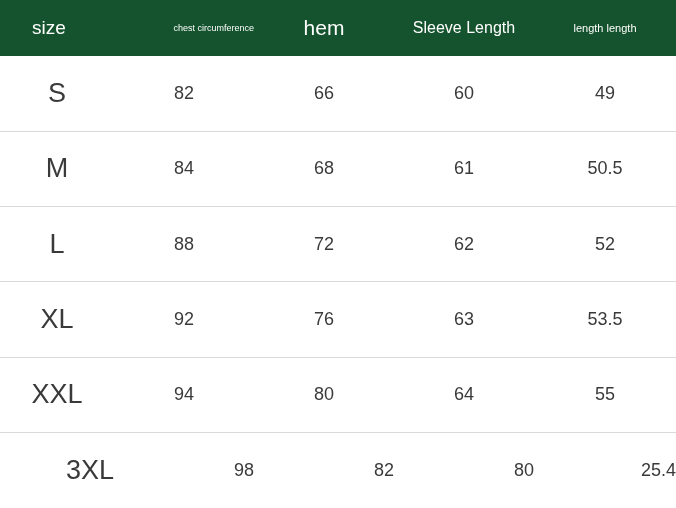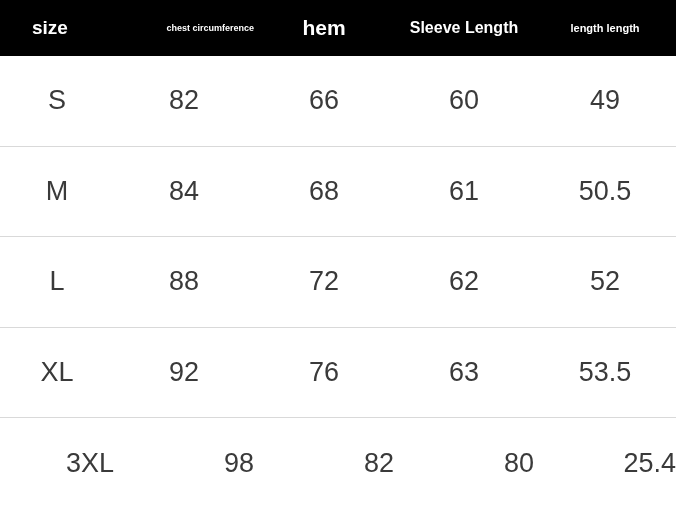--- a/index.html
+++ b/index.html
@@ -23,42 +23,42 @@
   .size-table col.c0 { width: 114px; }
   .size-table col.c1 { width: 140px; }
   .size-table col.c2 { width: 140px; }
   .size-table col.c3 { width: 140px; }
   .size-table col.c4 { width: 142px; }
 
   thead tr {
     height: 56px;
   }
   thead th {
-    background: #000000;
+    background: #14532d;
     color: #ffffff;
-    font-weight: bold;
+    font-weight: normal;
     text-align: center;
     vertical-align: middle;
     padding: 0;
     border: none;
   }
   
   th.h0 { font-size: 19px; text-align: left; padding-left: 32px; }
   th.h1 { font-size: 9px; text-align: right; }
   th.h2 { font-size: 21px; }
   th.h3 { font-size: 16px; }
   th.h4 { font-size: 11px; }
 
   tbody tr {
     height: 71px;
   }
   tbody td {
     text-align: center;
     vertical-align: middle;
-    font-size: 27px;
+    font-size: 18px;
     color: #3a3a3a;
     border-bottom: 1px solid #d9d9d9;
     padding: 0;
     background: #ffffff;
   }
   tbody tr:last-child td {
     border-bottom: none;
     text-align: right;
   }
   tbody td.sizecell {
@@ -108,20 +108,27 @@
       <td>52</td>
     </tr>
     <tr>
       <td class="sizecell">XL</td>
       <td>92</td>
       <td>76</td>
       <td>63</td>
       <td>53.5</td>
     </tr>
     <tr>
+      <td class="sizecell">XXL</td>
+      <td>94</td>
+      <td>80</td>
+      <td>64</td>
+      <td>55</td>
+    </tr>
+    <tr>
       <td class="sizecell">3XL</td>
       <td>98</td>
       <td>82</td>
       <td>80</td>
       <td>25.4</td>
     </tr>
   </tbody>
 </table>
 
 </body></html>

